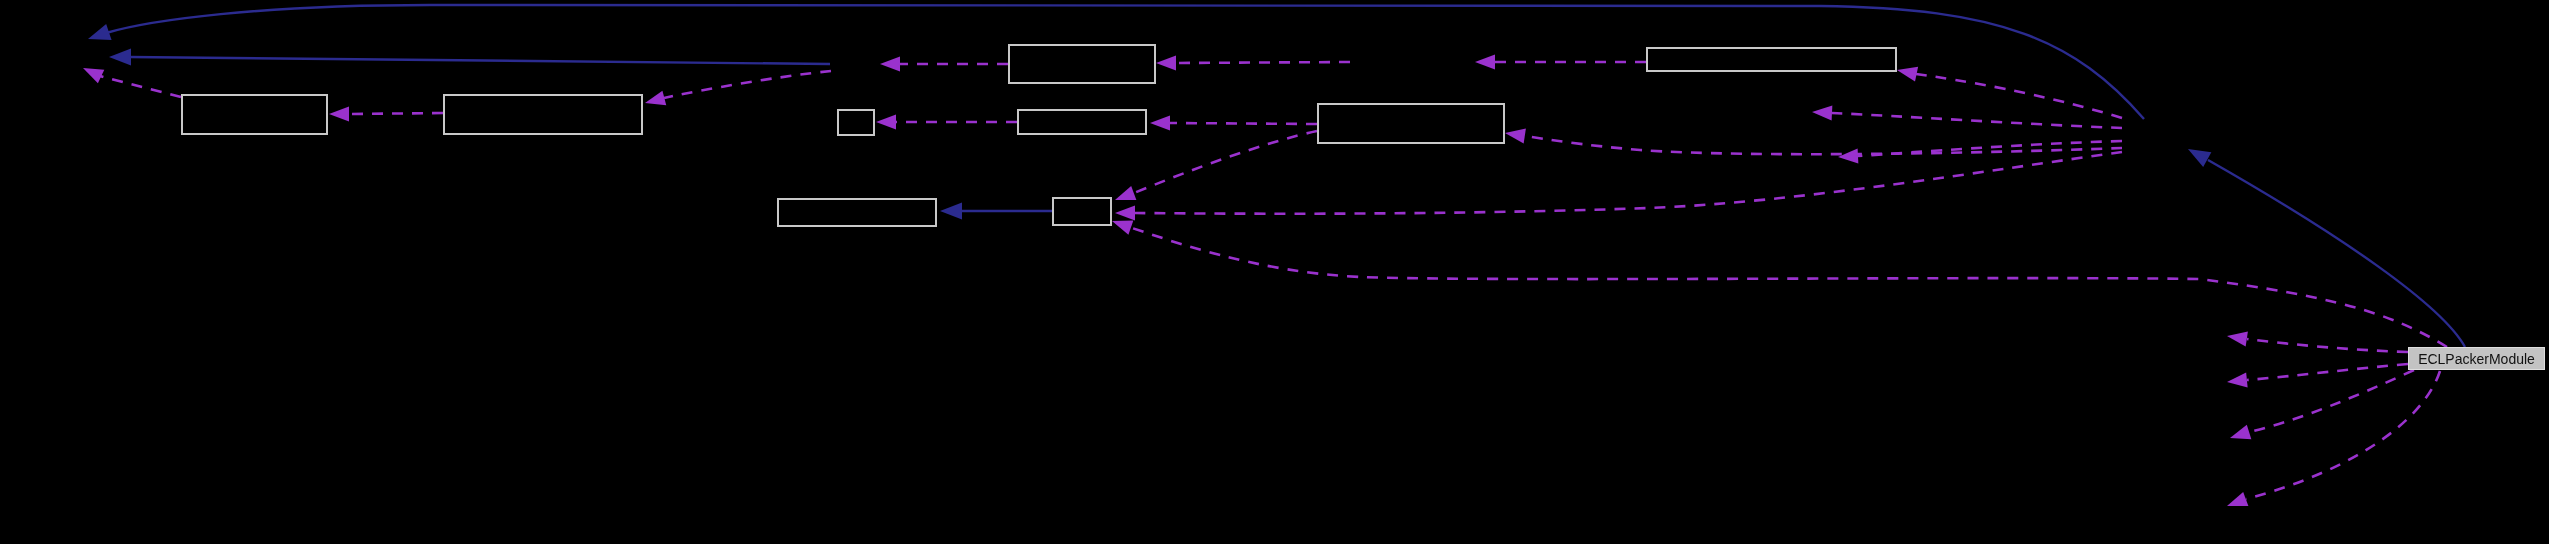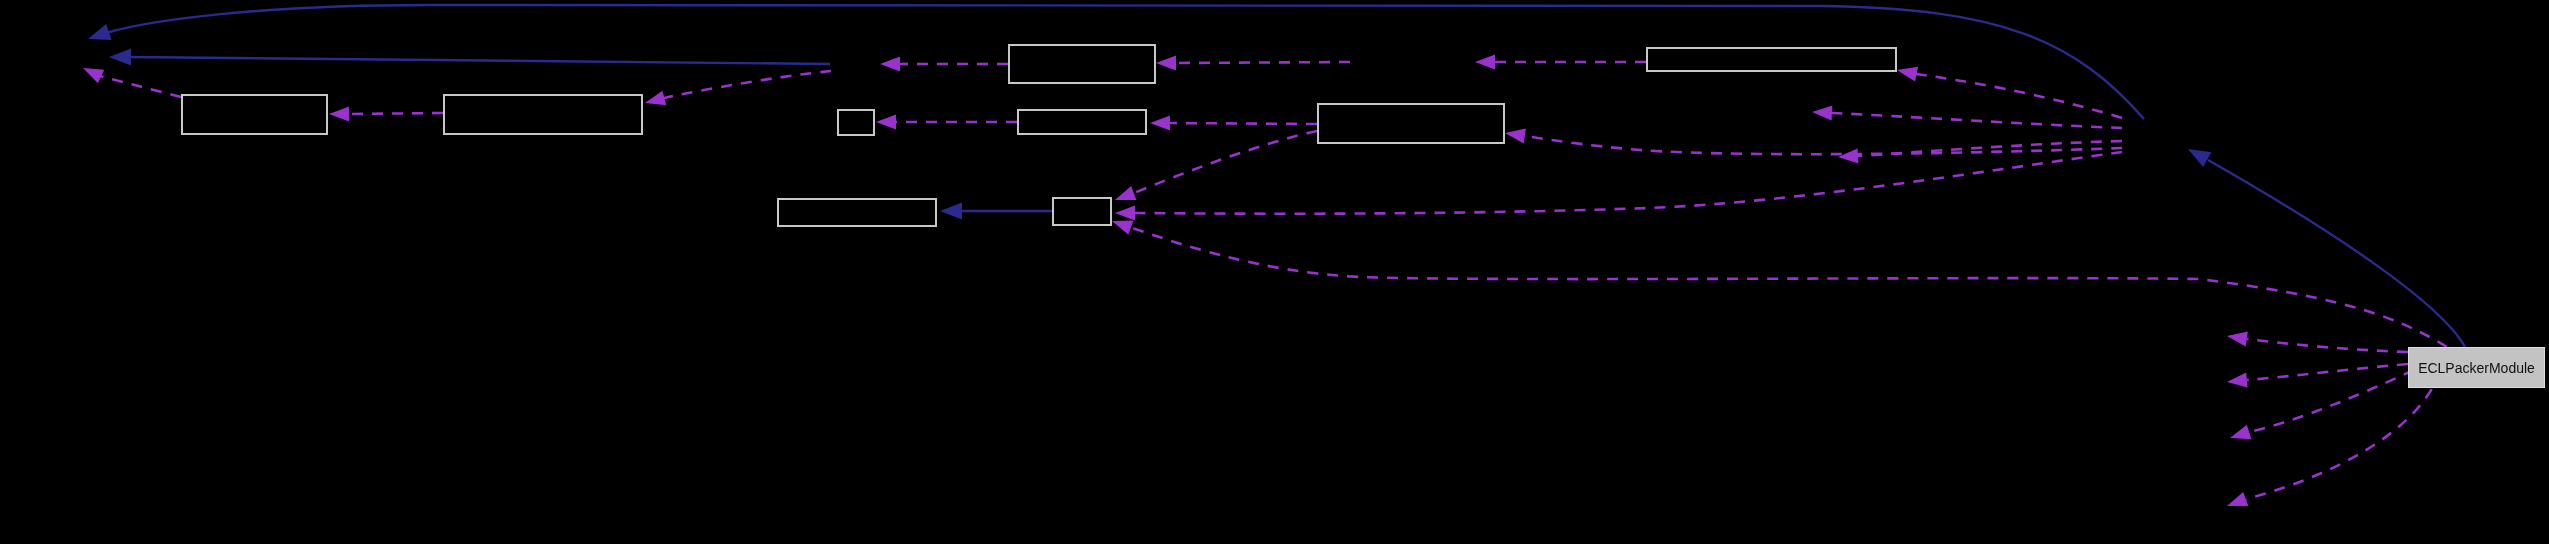--- a/index.html
+++ b/index.html
@@ -87,16 +87,16 @@
     </svg>
     <div class="graph-node" style="left: 181px; top: 94px; width: 147px; height: 41px; border: 2px solid rgb(200, 200, 200); background: rgb(0, 0, 0);"></div>
     <div class="graph-node" style="left: 443px; top: 94px; width: 200px; height: 41px; border: 2px solid rgb(200, 200, 200); background: rgb(0, 0, 0);"></div>
     <div class="graph-node" style="left: 1008px; top: 44px; width: 148px; height: 40px; border: 2px solid rgb(200, 200, 200); background: rgb(0, 0, 0);"></div>
     <div class="graph-node" style="left: 837px; top: 109px; width: 38px; height: 27px; border: 2px solid rgb(200, 200, 200); background: rgb(0, 0, 0);"></div>
     <div class="graph-node" style="left: 1017px; top: 109px; width: 130px; height: 26px; border: 2px solid rgb(200, 200, 200); background: rgb(0, 0, 0);"></div>
     <div class="graph-node" style="left: 1317px; top: 103px; width: 188px; height: 41px; border: 2px solid rgb(200, 200, 200); background: rgb(0, 0, 0);"></div>
     <div class="graph-node" style="left: 1646px; top: 47px; width: 251px; height: 25px; border: 2px solid rgb(200, 200, 200); background: rgb(0, 0, 0);"></div>
     <div class="graph-node" style="left: 777px; top: 198px; width: 160px; height: 29px; border: 2px solid rgb(200, 200, 200); background: rgb(0, 0, 0);"></div>
     <div class="graph-node" style="left: 1052px; top: 197px; width: 60px; height: 29px; border: 2px solid rgb(200, 200, 200); background: rgb(0, 0, 0);"></div>
-    <div class="highlight-node" style="left: 2408px; top: 347px; width: 137px; height: 41px; background: rgb(195, 195, 195); border: 1px solid rgb(222, 222, 222); color: rgb(17, 17, 17);">
+    <div class="highlight-node" style="left: 2408px; top: 347px; width: 137px; height: 23px; background: rgb(195, 195, 195); border: 1px solid rgb(222, 222, 222); color: rgb(17, 17, 17);">
       <span>ECLPackerModule</span>
     </div>
   </div>
 
 </body></html>

